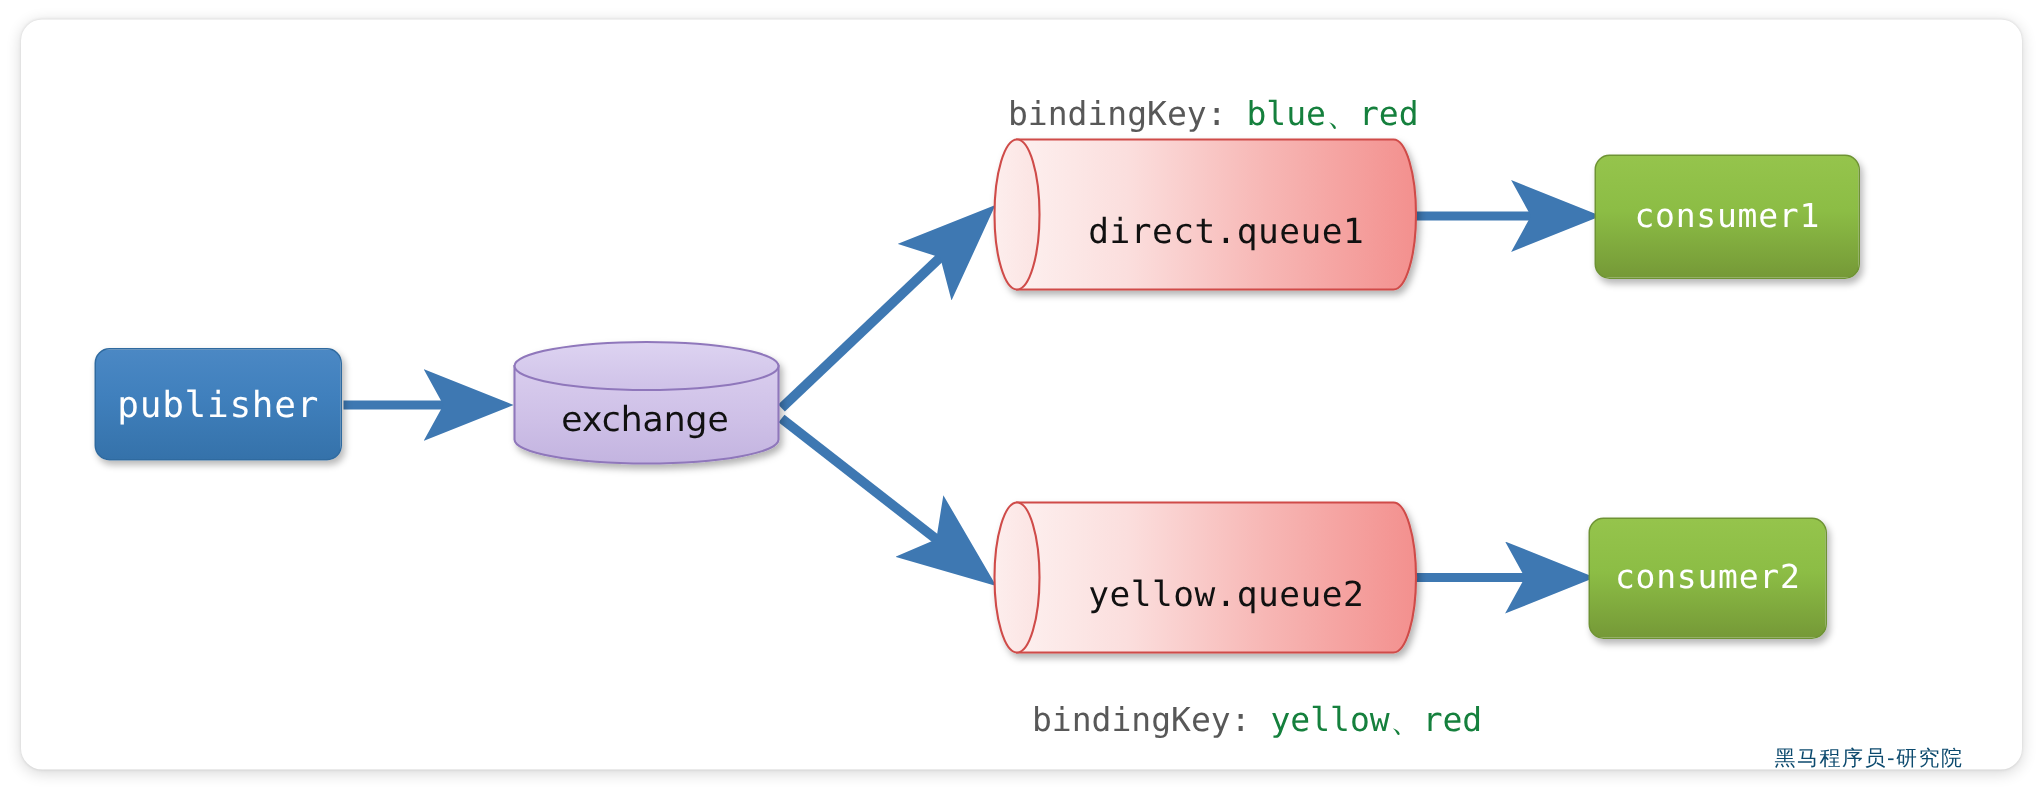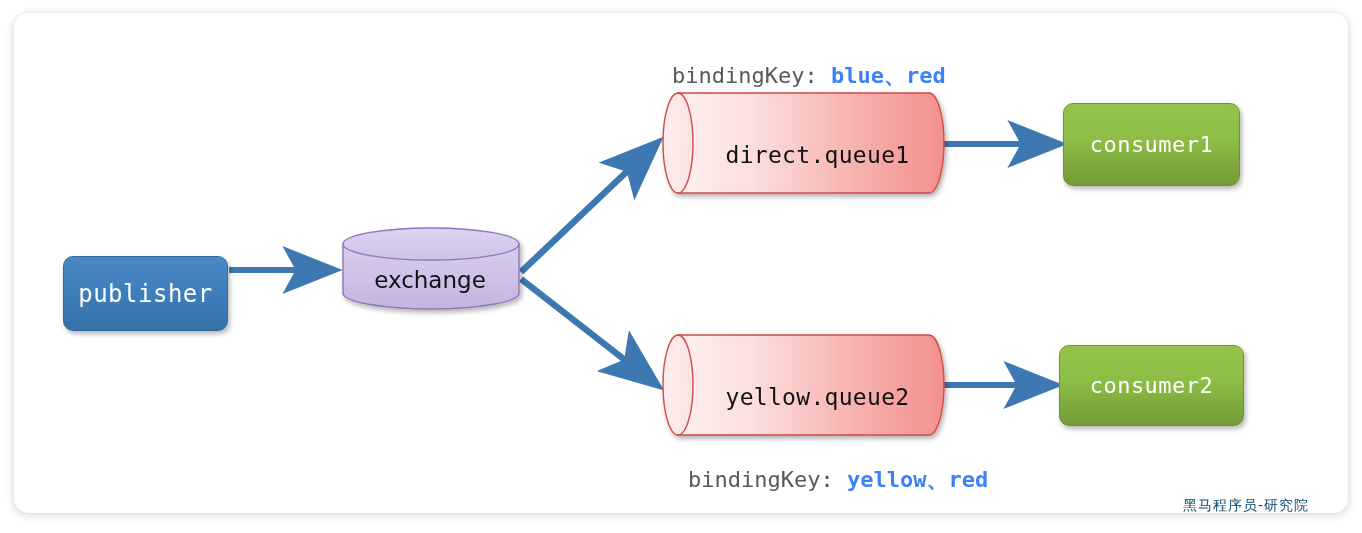--- a/index.html
+++ b/index.html
@@ -48,38 +48,37 @@
     color: #ffffff;
     font-family: "DejaVu Sans Mono", monospace;
     letter-spacing: 0.5px;
     box-shadow: 2px 3px 5px rgba(0,0,0,0.28);
     box-sizing: border-box;
   }
 
   .node-blue {
     background: linear-gradient(to bottom, #4b88c4 0%, #4080bd 42%, #3572aa 100%);
     border: 1px solid #2f6a9f;
-    margin-top: 24px;
   }
 
   .node-green {
     background: linear-gradient(to bottom, #95c44c 0%, #8cbd45 45%, #759937 100%);
     border: 1px solid #6e9334;
   }
 
   #publisher {
     left: 63px;  top: 232px;  width: 165px; height: 75px;
     font-size: 24px;
   }
   #consumer1 {
     left: 1063px; top: 103px; width: 177px; height: 83px;
     font-size: 22px;
   }
   #consumer2 {
-    left: 1059px; top: 345px; width: 185px; height: 81px;
+    left: 1059px; top: 345px; width: 159px; height: 81px;
     font-size: 22px;
   }
 
   
   #exchange-wrap {
     position: absolute;
     left: 341px; top: 230px;
     width: 178px; height: 77px;
   }
   #exchange-label {
@@ -129,22 +128,22 @@
     font-size: 22px;
     color: #4a4a4a;
   }
   .binding {
     font-size: 22px;
     color: #585858;
   }
   #binding-top  { left: 672px; top: 61px; }
   #binding-bot  { left: 688px; top: 465px; }
   .binding .key {
-    color: #3b82f6;
-    font-weight: bold;
+    color: #15803d;
+    font-weight: normal;
   }
 
   #watermark {
     position: absolute;
     left: 1183px; top: 497px;
     font-family: "DejaVu Sans", sans-serif;
     font-size: 14px;
     color: #0c4a6e;
     letter-spacing: 1px;
     white-space: nowrap;

